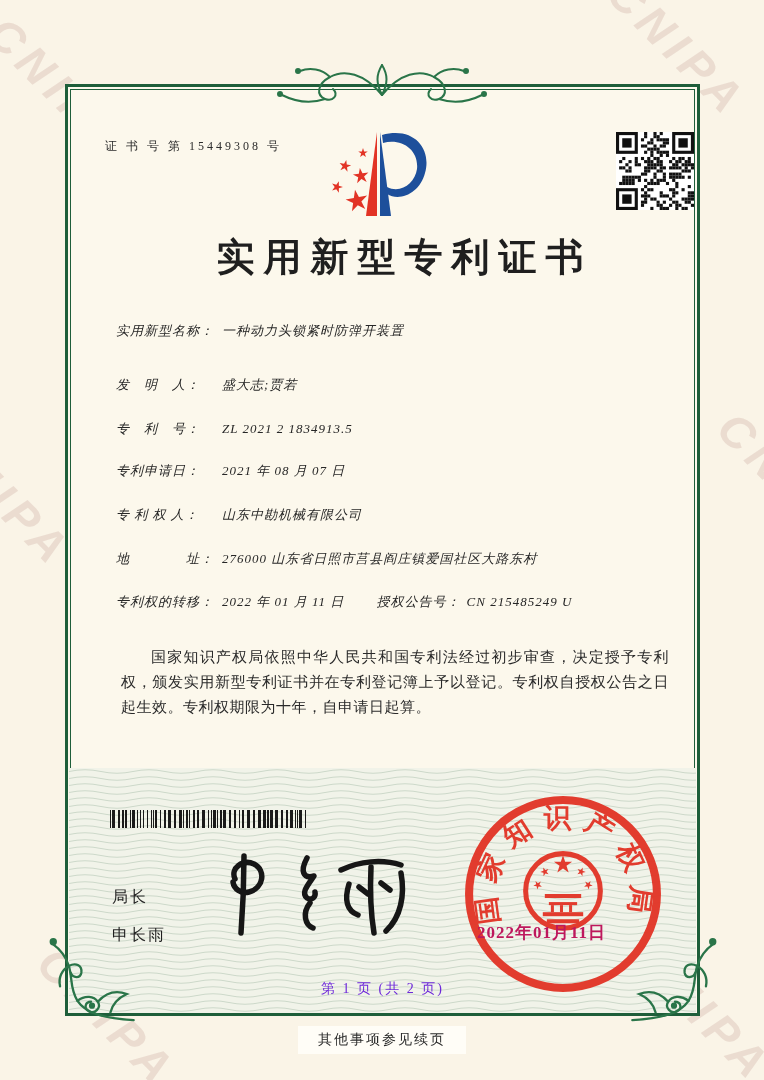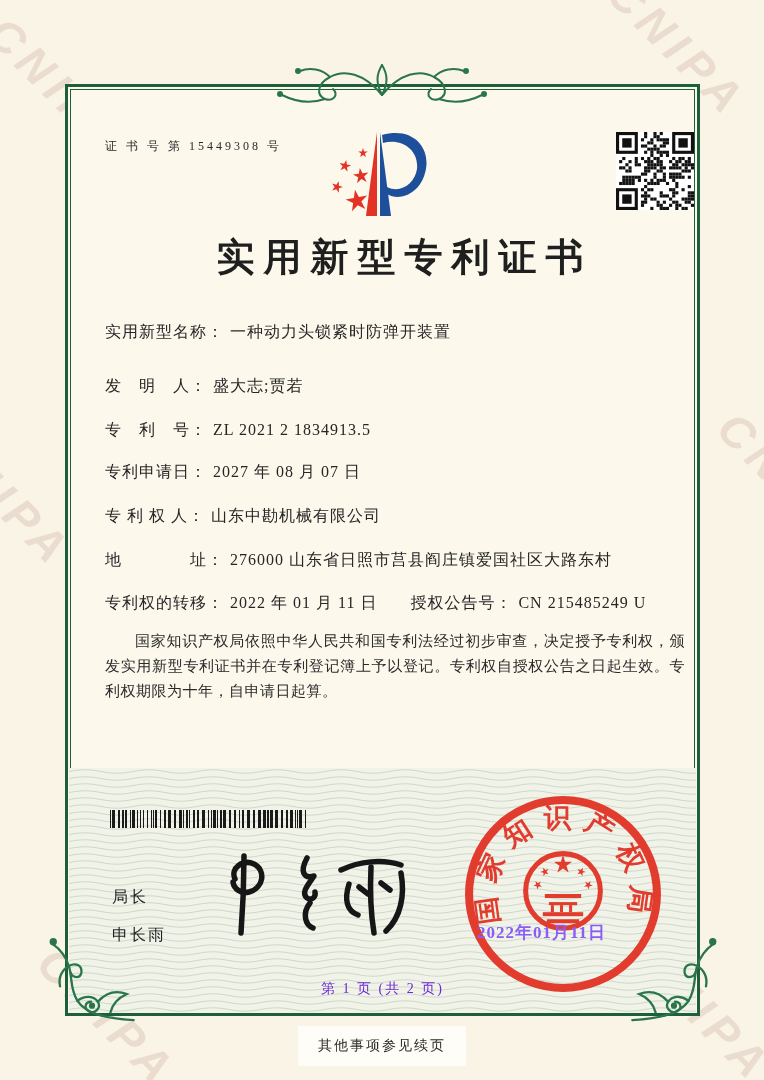--- a/index.html
+++ b/index.html
@@ -29,46 +29,46 @@
   .cert-no{
     position:absolute;left:105px;top:138px;font-size:12px;letter-spacing:3px;z-index:5;color:#2b2b2b;
   }
   .logo{position:absolute;left:330px;top:127px;width:105px;height:95px;z-index:5;}
   .qr{position:absolute;left:616px;top:132px;width:78px;height:78px;z-index:5;background:#fff;}
   .title{
     position:absolute;left:65px;top:232px;width:679px;text-align:center;
     font-size:38px;font-weight:700;letter-spacing:9px;color:#1f1f1f;z-index:5;
   }
   .field{
-    position:absolute;left:105px;font-size:16px;letter-spacing:1px;color:#262626;z-index:5;white-space:nowrap;
+    position:absolute;left:116px;font-size:13px;letter-spacing:1px;color:#262626;z-index:5;white-space:nowrap;font-style:italic;
   }
   .field .lbl{display:inline-block;min-width:100px;}
   .field .val{margin-left:6px;}
   .field2{margin-left:28px;}
   .paras{
     position:absolute;left:105px;top:629px;width:580px;z-index:5;
     font-size:15px;line-height:25px;letter-spacing:0.5px;color:#2a2a2a;text-align:justify;
   }
-  .paras p{margin:0;text-indent:2em;}
+  .paras p{margin:16px;text-indent:2em;}
   .barcode{position:absolute;left:110px;top:810px;width:196px;height:18px;z-index:5;}
   .director{position:absolute;left:112px;top:870px;z-index:5;font-size:16px;letter-spacing:2px;color:#1f1f1f;}
   .director div{margin-bottom:12px;margin-top:17px;}
   .signature{position:absolute;left:213px;top:843px;width:200px;height:100px;z-index:6;}
   .seal{position:absolute;left:462px;top:793px;width:202px;height:202px;z-index:6;opacity:0.95;}
   .seal-date{
     position:absolute;left:477px;top:921px;width:170px;z-index:7;
-    font-size:17px;font-weight:700;letter-spacing:1px;color:#8b5cf6;white-space:nowrap;
+    font-size:17px;font-weight:700;letter-spacing:1px;color:#be185d;white-space:nowrap;
   }
   .page-info{
     position:absolute;left:65px;top:980px;width:635px;text-align:center;
     font-size:14px;letter-spacing:2px;color:#6d28d9;z-index:5;
   }
   .cont-note{
     position:absolute;left:382px;top:1026px;transform:translateX(-50%);
-    background:rgba(255,254,248,0.9);padding:11px 20px;
+    background:rgba(255,254,248,0.9);padding:5px 20px;
     font-size:14px;letter-spacing:2px;color:#2a2a2a;z-index:5;white-space:nowrap;
   }
   .ornament-top{position:absolute;left:272px;top:57px;width:220px;height:48px;z-index:4;}
   .ornament-bl{position:absolute;left:48px;top:933px;width:88px;height:92px;z-index:6;}
   .ornament-br{position:absolute;left:630px;top:933px;width:88px;height:92px;z-index:6;transform:scaleX(-1);}
 </style>
 </head>
 <body>
 
 <div class="wm" style="left:-30px;top:60px;">CNIPA</div>
@@ -357,21 +357,21 @@
 <div class="field" style="top:322px;">
   <span class="lbl">实用新型名称：</span><span class="val">一种动力头锁紧时防弹开装置</span>
 </div>
 <div class="field" style="top:376px;">
   <span class="lbl">发　明　人：</span><span class="val">盛大志;贾若</span>
 </div>
 <div class="field" style="top:420px;">
   <span class="lbl">专　利　号：</span><span class="val">ZL 2021 2 1834913.5</span>
 </div>
 <div class="field" style="top:462px;">
-  <span class="lbl">专利申请日：</span><span class="val">2027 年 08 月 07 日</span>
+  <span class="lbl">专利申请日：</span><span class="val">2021 年 08 月 07 日</span>
 </div>
 <div class="field" style="top:506px;">
   <span class="lbl">专 利 权 人：</span><span class="val">山东中勘机械有限公司</span>
 </div>
 <div class="field" style="top:550px;">
   <span class="lbl">地　　　　址：</span><span class="val">276000 山东省日照市莒县阎庄镇爱国社区大路东村</span>
 </div>
 <div class="field" style="top:593px;">
   <span><span class="lbl">专利权的转移：</span><span class="val">2022 年 01 月 11 日</span></span>
   <span class="field2"><span>授权公告号：</span><span class="val">CN 215485249 U</span></span>

